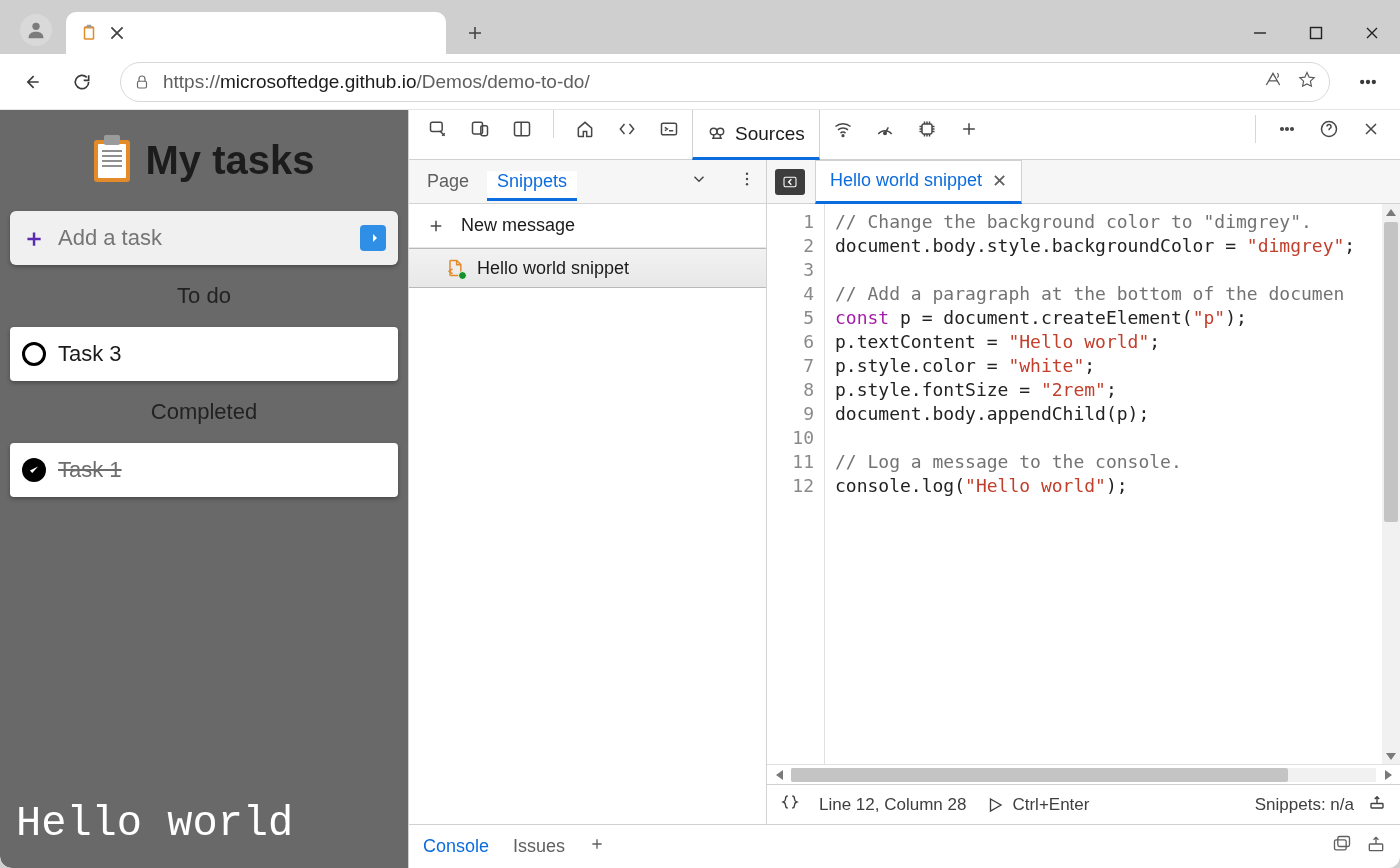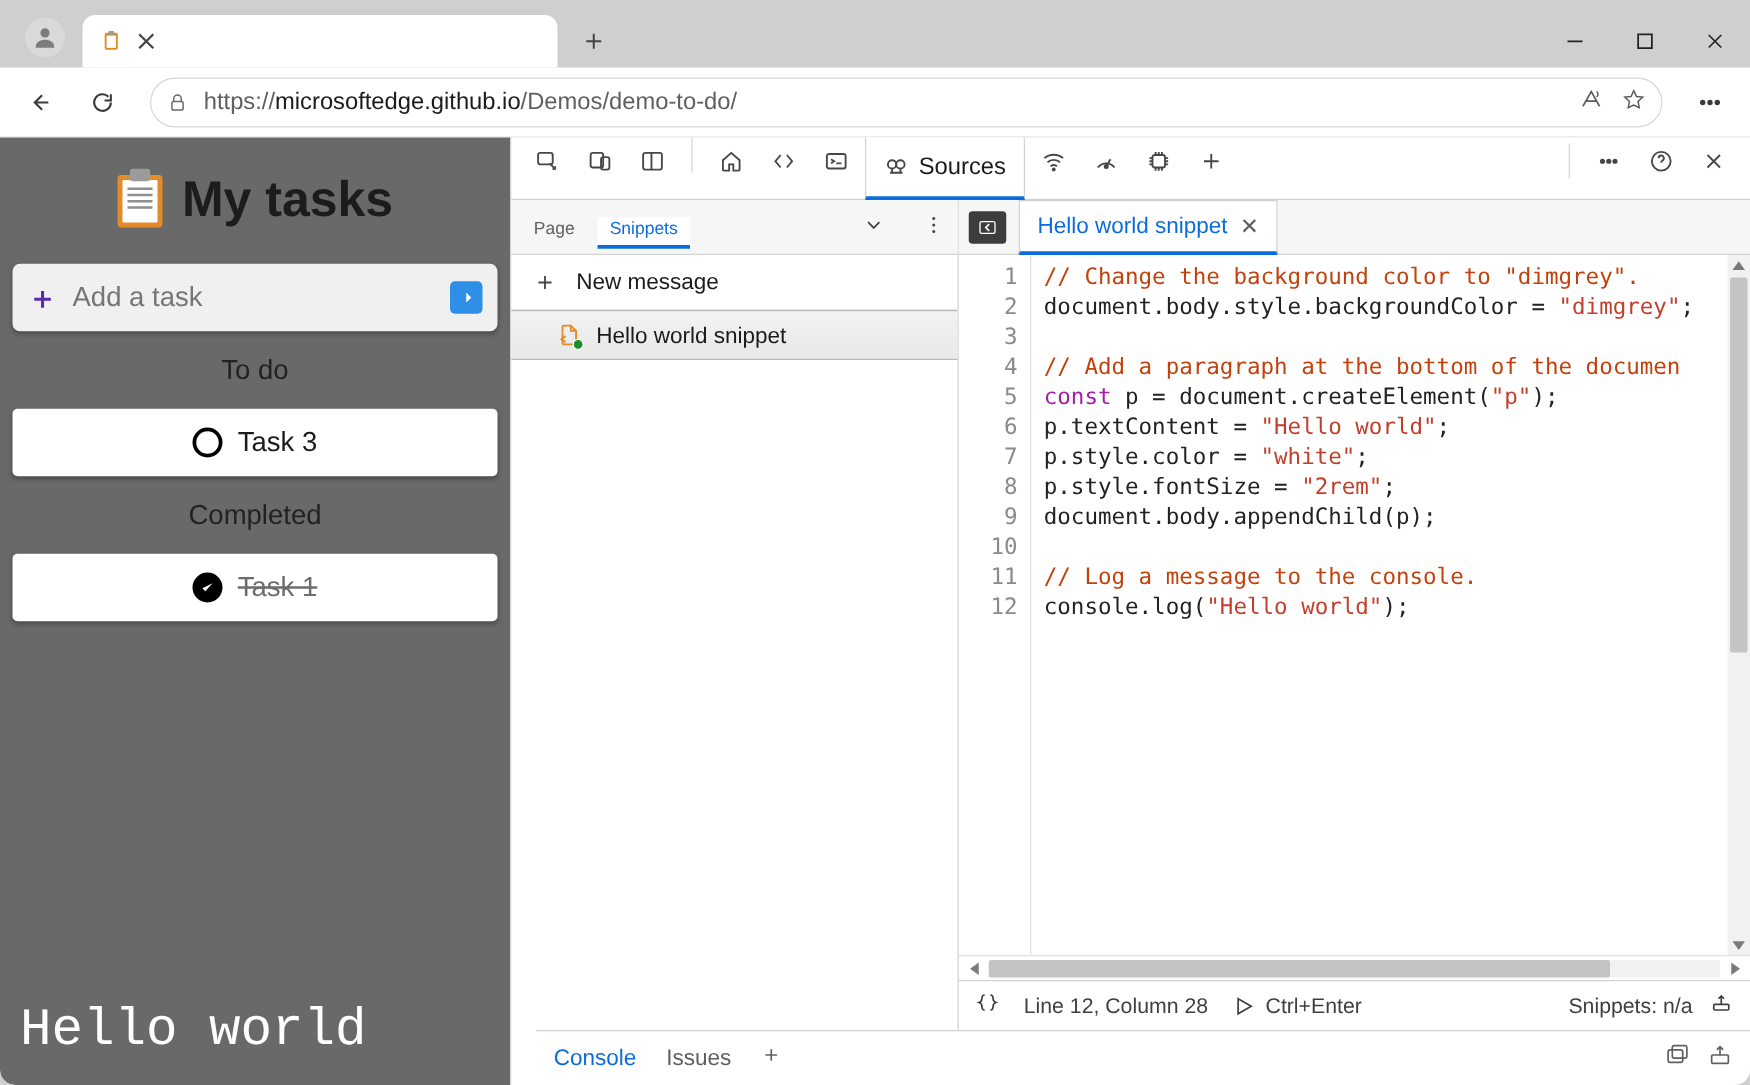--- a/index.html
+++ b/index.html
@@ -40,41 +40,41 @@
   .clipboard::before { content:""; position:absolute; top:4px; left:4px; right:4px; bottom:4px; background:#fff; border-radius:1px; }
   .clipboard::after { content:""; position:absolute; top:-5px; left:50%; transform:translateX(-50%); width:16px; height:10px; background:#9b9b9b; border-radius:2px; }
   .clipboard span { position:absolute; top:10px; left:8px; right:8px; height:2px; background:#8f8f8f; box-shadow:0 5px 0 #8f8f8f, 0 10px 0 #8f8f8f, 0 15px 0 #8f8f8f; }
   .page-title h1 { font-size:40px; font-weight:700; color:#1c1c1c; margin:0; }
   .task-input { background:#f0f0f0; border-radius:6px; height:54px; display:flex; align-items:center; padding:0 12px; gap:10px; box-shadow:0 2px 4px rgba(0,0,0,.3); }
   .task-input .plus { color:#5b2ab2; font-size:24px; font-weight:600; }
   .task-input input { border:none; background:transparent; font-size:22px; outline:none; flex:1; color:#333; }
   .task-input .go { width:26px; height:26px; background:#2f8ee6; border-radius:4px; display:flex; align-items:center; justify-content:center; }
   .task-input .go svg { width:16px; height:16px; fill:#fff; }
   .section-head { text-align:center; font-size:22px; color:#222; }
-  .task-card { background:#fff; border-radius:4px; height:54px; display:flex; align-items:center; padding:0 12px; gap:12px; font-size:22px; box-shadow:0 2px 4px rgba(0,0,0,.3);justify-content:center; }
+  .task-card { background:#fff; border-radius:4px; height:54px; display:flex; align-items:center; padding:0 12px; gap:12px; font-size:22px; box-shadow:0 2px 4px rgba(0,0,0,.3); }
   .circle { width:24px; height:24px; border:3px solid #000; border-radius:50%; }
   .check { width:24px; height:24px; border-radius:50%; background:#000; display:flex; align-items:center; justify-content:center; }
   .check svg { width:14px; height:14px; fill:#fff; }
   .done .label { color:#6d6d6d; text-decoration:line-through; }
   .hello { color:#fff; font-size:42px; font-weight:400; margin-top:auto; margin-bottom:10px; padding-left:6px;font-family:Liberation Mono, monospace; }
 
   
   .devtools { flex:1; display:flex; flex-direction:column; border-left:1px solid #d2d2d2; min-width:0; }
   .dt-tabs { height:50px; display:flex; align-items:flex-start; border-bottom:1px solid #d2d2d2; padding:0 10px; gap:4px; }
   .dt-tabs .grp { display:flex; align-items:center; gap:4px; }
   .dt-ico { width:38px; height:38px; display:flex; align-items:center; justify-content:center; border-radius:4px; cursor:pointer; }
   .dt-ico svg { width:20px; height:20px; stroke:#474747; fill:none; stroke-width:1.8; }
   .dt-sep { width:1px; height:28px; background:#d6d6d6; margin:0 8px; }
   .dt-tab-active { display:flex; align-items:center; gap:8px; height:50px; padding:0 14px; border:1px solid #d2d2d2; border-bottom:3px solid #0b6cde; border-top:none; background:#fff; font-size:19px; cursor:pointer; }
   .dt-tab-active svg { stroke:#474747; }
   .dt-tabs .right { margin-left:auto; display:flex; align-items:center; gap:4px; }
 
   .dt-body { flex:1; display:flex; min-height:0; }
   .dt-nav { width:358px; display:flex; flex-direction:column; border-right:1px solid #d2d2d2; }
-  .dt-nav-head { height:44px; display:flex; align-items:center; padding:0 10px 0 18px; gap:18px; background:#f6f6f6; border-bottom:1px solid #d2d2d2; font-size:14px; }
+  .dt-nav-head { height:44px; display:flex; align-items:center; padding:0 10px 0 18px; gap:18px; background:#f6f6f6; border-bottom:1px solid #d2d2d2; font-size:18px; }
   .dt-nav-head .nav-tab { color:#5f5f5f; cursor:pointer; }
   .dt-nav-head .nav-tab.active { color:#0b6cde; border-bottom:3px solid #0b6cde; padding-bottom:6px; margin-bottom:-9px; background:#fff; padding-left:10px; padding-right:10px; }
   .dt-nav-head .spacer { flex:1; }
   .dt-nav-head .chev, .dt-nav-head .more { cursor:pointer; }
   .new-snippet { height:44px; display:flex; align-items:center; padding:0 18px; gap:16px; font-size:18px; border-bottom:1px solid #e6e6e6; cursor:pointer; }
   .snippet-row { height:40px; display:flex; align-items:center; padding:0 14px 0 36px; gap:12px; font-size:18px; background:linear-gradient(#f2f2f2,#e8e8e8); border-top:1px solid #b9b9b9; border-bottom:1px solid #b9b9b9; cursor:pointer; }
   .snippet-ico { position:relative; width:20px; height:20px; }
   .snippet-ico svg { width:20px; height:20px; }
   .snippet-dot { position:absolute; right:-2px; bottom:-2px; width:9px; height:9px; border-radius:50%; background:#18902c; border:1px solid #fff; }
 
@@ -82,37 +82,37 @@
   .editor-tabs { height:44px; display:flex; align-items:center; background:#f6f6f6; border-bottom:1px solid #d2d2d2; padding-left:8px; gap:10px; }
   .toggle-nav { width:30px; height:26px; background:#3d3d3d; border-radius:3px; display:flex; align-items:center; justify-content:center; cursor:pointer; }
   .toggle-nav svg { width:16px; height:16px; fill:#fff; }
   .editor-tab { display:flex; align-items:center; gap:10px; height:44px; padding:0 14px; background:#fff; border:1px solid #d2d2d2; border-bottom:3px solid #0b6cde; color:#0b6cde; font-size:18px; cursor:pointer; }
   .editor-tab .x { color:#5f5f5f; font-size:18px; cursor:pointer; }
 
   .code-area { flex:1; display:flex; font-family:Consolas,Menlo,monospace; font-size:18px; line-height:24px; overflow:hidden; position:relative; }
   .gutter { width:58px; text-align:right; color:#8a8a8a; padding:6px 10px 6px 0; border-right:1px solid #e0e0e0; background:#fff; }
   .gutter div { height:24px; }
   .code { padding:6px 10px; white-space:pre; overflow:hidden; flex:1; }
-  .c-comment { color:#c2410c; }
+  .c-comment { color:#737373; }
   .c-kw { color:#a31caa; }
   .c-str { color:#c13f2b; }
   .c-plain { color:#222; }
   .vscroll { width:18px; background:#f1f1f1; display:flex; flex-direction:column; align-items:center; }
   .vscroll .arrow { height:16px; display:flex; align-items:center; justify-content:center; }
   .vscroll .thumb { width:14px; background:#c4c4c4; border-radius:2px; }
   .hscroll { height:20px; border-top:1px solid #e0e0e0; display:flex; align-items:center; padding:0 4px; }
   .hscroll .arrow { width:16px; display:flex; align-items:center; justify-content:center; }
   .hscroll .track { flex:1; height:14px; background:#f1f1f1; margin:0 4px; position:relative; }
   .hscroll .thumb { position:absolute; left:0; top:0; height:14px; width:85%; background:#c4c4c4; border-radius:2px; }
 
   .status { height:40px; border-top:1px solid #d2d2d2; display:flex; align-items:center; padding:0 14px; gap:20px; font-size:17px; color:#3f3f3f; }
   .status .right { margin-left:auto; display:flex; align-items:center; gap:14px; }
   .status svg { width:18px; height:18px; stroke:#3f3f3f; fill:none; stroke-width:1.8; }
 
-  .drawer { height:44px; border-top:1px solid #d2d2d2; display:flex; align-items:center; padding:0 14px; gap:24px; font-size:18px;margin-left:20px; }
+  .drawer { height:44px; border-top:1px solid #d2d2d2; display:flex; align-items:center; padding:0 14px; gap:24px; font-size:18px; }
   .drawer .d-tab { color:#5f5f5f; cursor:pointer; }
   .drawer .d-tab.active { color:#0b6cde; }
   .drawer .right { margin-left:auto; display:flex; gap:14px; }
 
   .tri { width:0; height:0; }
   .tri-r { border-top:5px solid transparent; border-bottom:5px solid transparent; border-left:7px solid #7a7a7a; }
   .tri-l { border-top:5px solid transparent; border-bottom:5px solid transparent; border-right:7px solid #7a7a7a; }
   .tri-u { border-left:5px solid transparent; border-right:5px solid transparent; border-bottom:7px solid #7a7a7a; }
   .tri-d { border-left:5px solid transparent; border-right:5px solid transparent; border-top:7px solid #7a7a7a; }
 </style>

